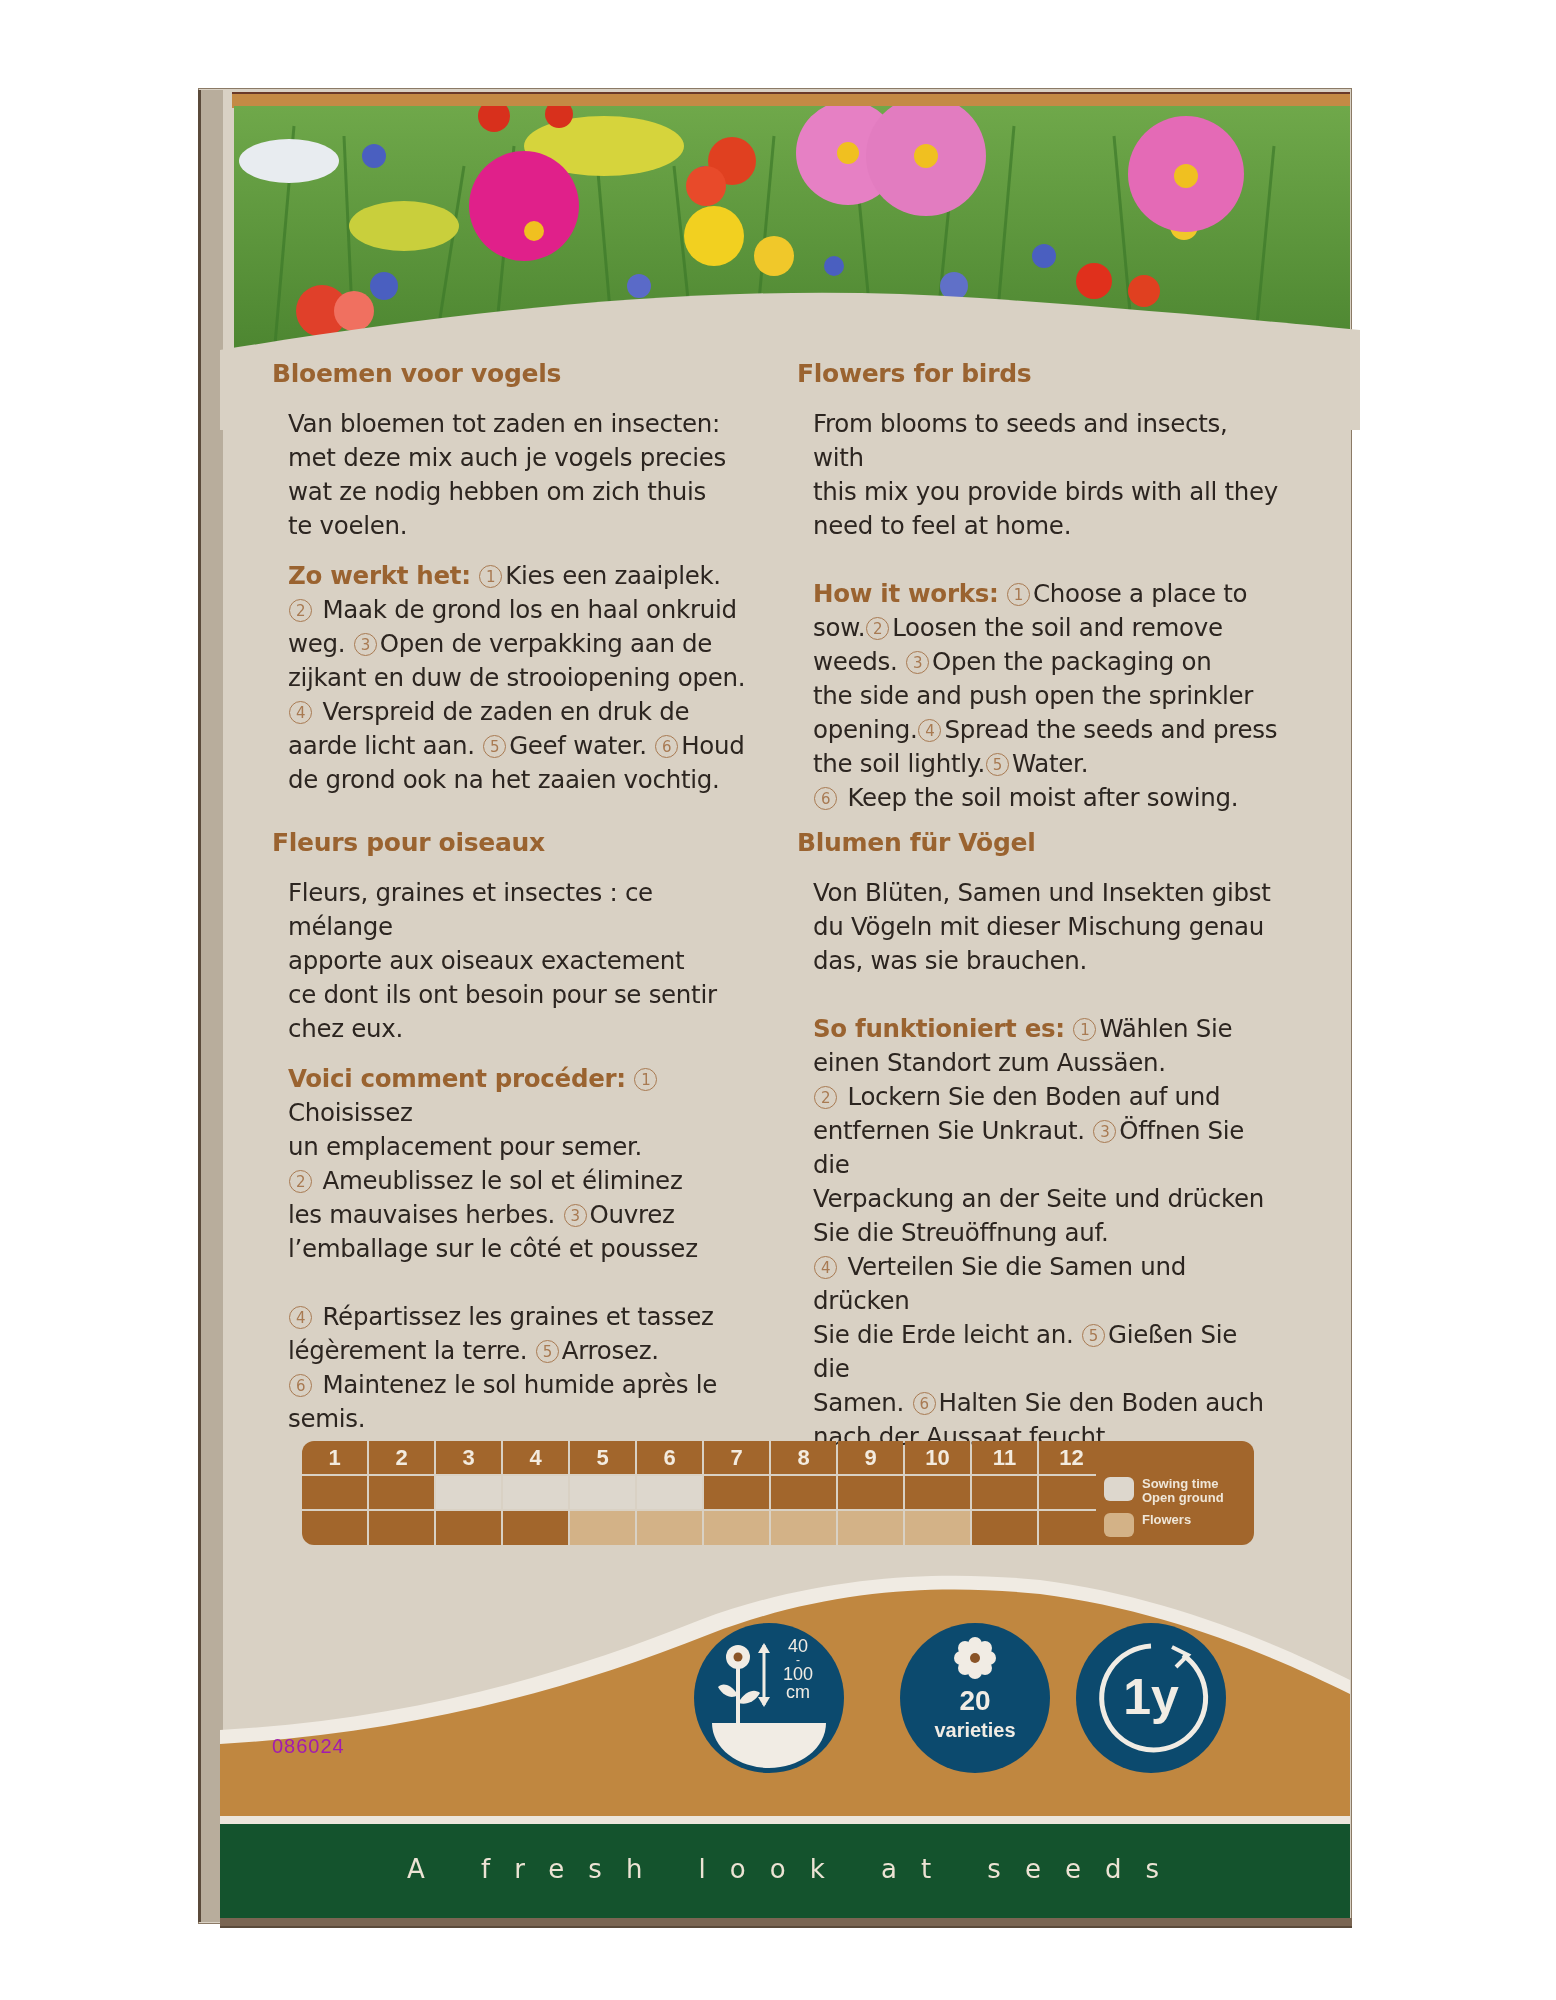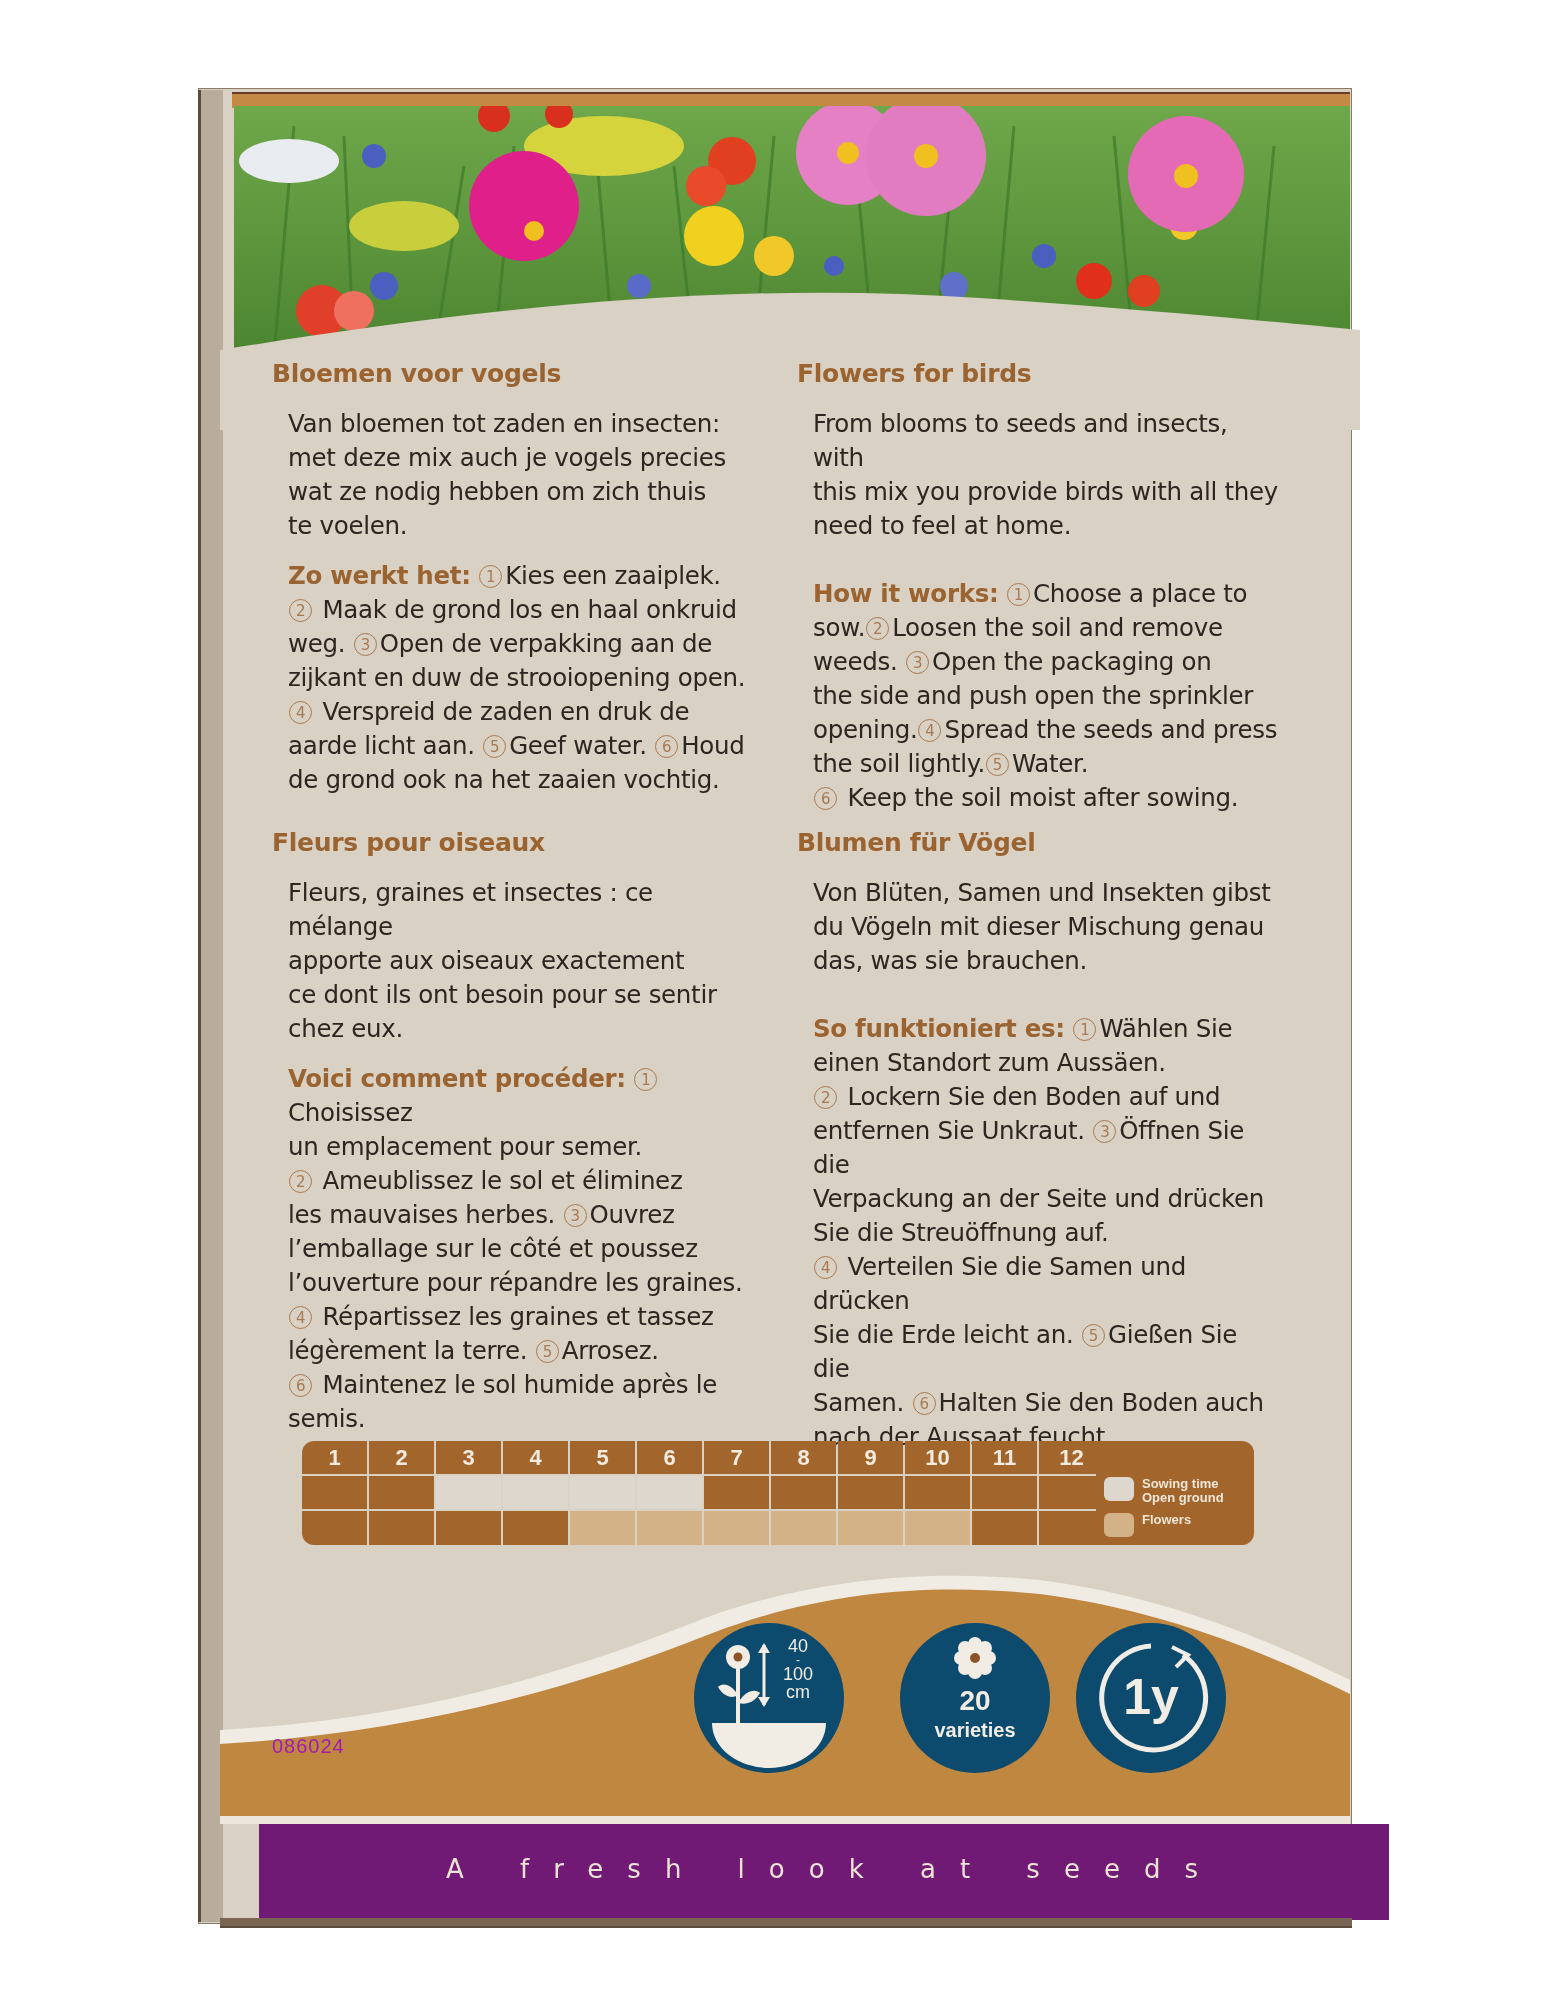--- a/index.html
+++ b/index.html
@@ -24,21 +24,21 @@
   .cal-grid .cell:first-child{border-top-left-radius:12px;}
   .cal-legend{position:absolute;left:794px;top:0;width:158px;height:104px;background:#a2662c;border-top-right-radius:12px;border-bottom-right-radius:12px;}
   .cal-corner-bl{border-bottom-left-radius:12px;}
   .lg-row{position:absolute;left:8px;display:flex;align-items:flex-start;}
   .lg-sw{width:30px;height:24px;border-radius:6px;margin-right:8px;}
   .lg-txt{color:#efe6d8;font-size:13px;line-height:14px;font-family:"Liberation Sans",sans-serif;font-weight:bold;}
   .wave{position:absolute;left:220px;top:1560px;width:1130px;height:260px;}
   .badge{position:absolute;width:150px;height:150px;border-radius:50%;background:#0c4a6e;}
   .code{position:absolute;left:272px;top:1735px;color:#a21caf;font-size:20px;font-family:"Liberation Sans",sans-serif;letter-spacing:1px;text-align:center;}
   .stripe{position:absolute;left:220px;top:1816px;width:1130px;height:8px;background:#ece6dc;}
-  .footer{position:absolute;left:220px;top:1824px;width:1130px;height:96px;background:#701a75;margin-left:39px;}
+  .footer{position:absolute;left:220px;top:1824px;width:1130px;height:96px;background:#14532d;}
   .tagline{position:absolute;left:0;top:0;width:1130px;height:96px;line-height:90px;text-align:center;color:#ece3d4;font-size:26px;letter-spacing:24px;font-family:"DejaVu Sans",sans-serif;padding-left:20px;box-sizing:border-box;}
   .bottom-rim{position:absolute;left:220px;top:1918px;width:1132px;height:8px;background:#7a6552;border-bottom:2px solid #5a4a3a;}
 </style>
 </head>
 <body>
 
 <div class="box"></div>
 <div class="box-left-edge"></div>
 <div class="top-rim"></div>
 
@@ -153,21 +153,21 @@
     <span>apporte aux oiseaux exactement</span><br>
     <span>ce dont ils ont besoin pour se sentir</span><br>
     <span>chez eux.</span>
   </p>
   <p>
     <span class="how">Voici comment procéder:</span> <span class="num">1</span><span>Choisissez</span><br>
     <span>un emplacement pour semer.</span><br>
     <span class="num">2</span> <span>Ameublissez le sol et éliminez</span><br>
     <span>les mauvaises herbes.</span> <span class="num">3</span><span>Ouvrez</span><br>
     <span>l’emballage sur le côté et poussez</span><br>
-    <span>l’ouverture pour répandre les graines.</span><br>
+    <br>
     <span class="num">4</span> <span>Répartissez les graines et tassez</span><br>
     <span>légèrement la terre.</span> <span class="num">5</span><span>Arrosez.</span><br>
     <span class="num">6</span> <span>Maintenez le sol humide après le</span><br>
     <span>semis.</span>
   </p>
 </div>
 
 <div class="col" style="left:797px;top:826px;">
   <h3>Blumen für Vögel</h3>
   <p>

